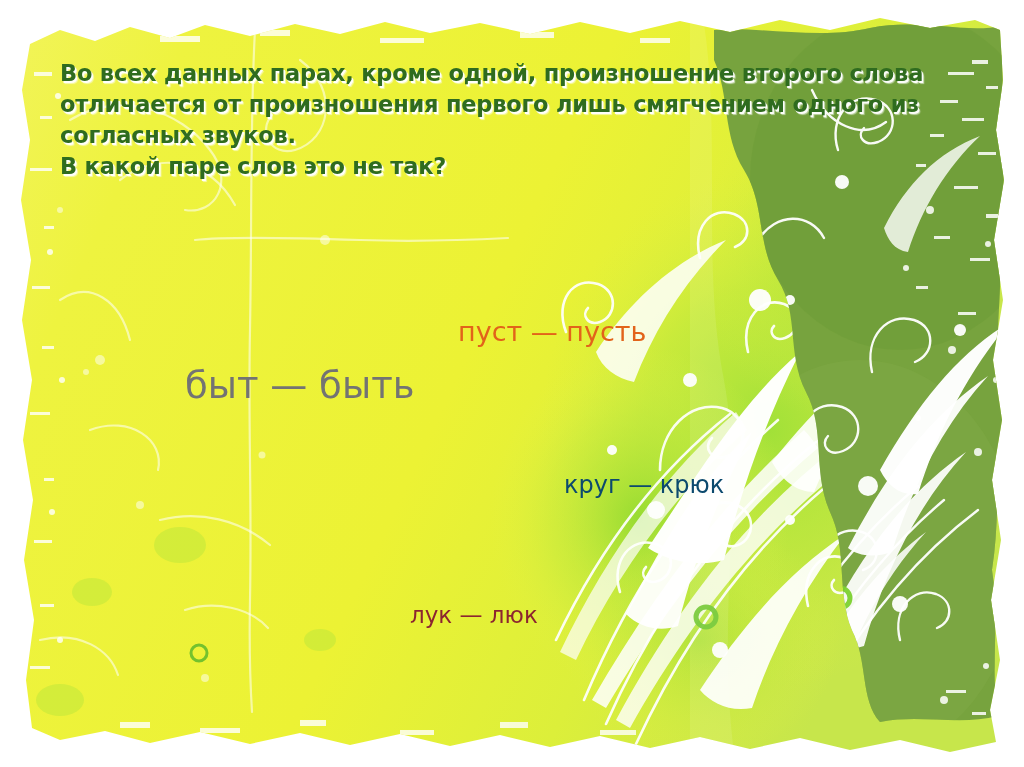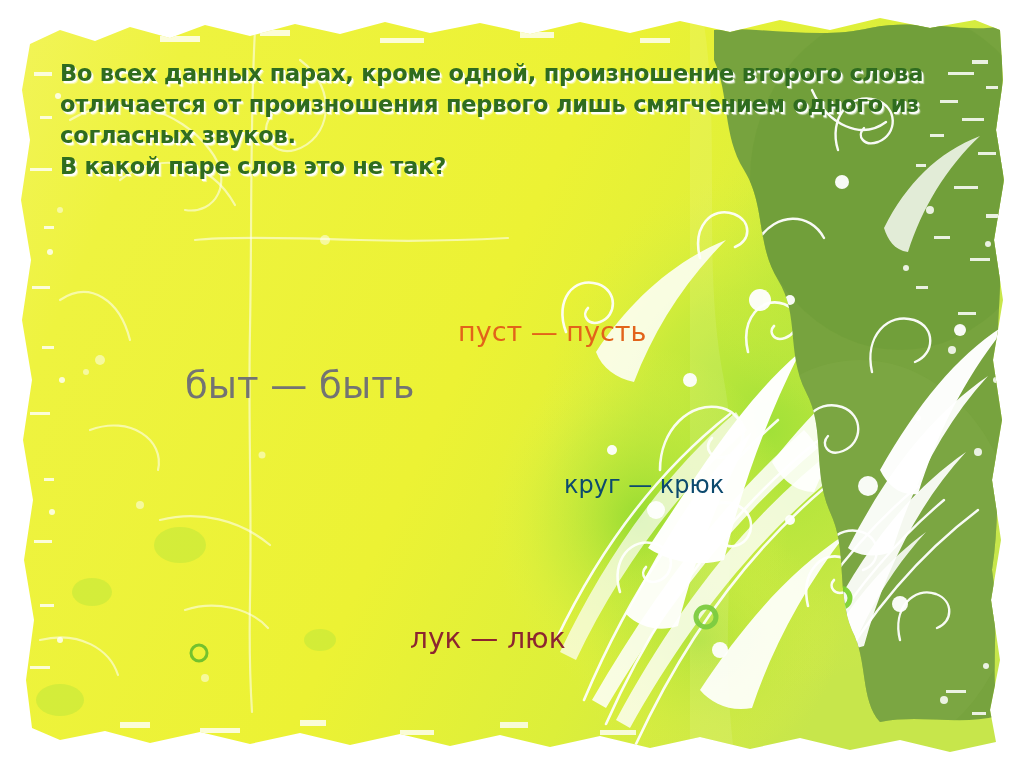--- a/index.html
+++ b/index.html
@@ -54,21 +54,21 @@
     position: absolute;
     font-family: "DejaVu Sans", sans-serif;
     font-weight: normal;
     white-space: pre;
   }
 
   #pair-byt   { left: 147px; top: 364px; font-size: 37px; color: #737373; margin-left: 38px; }
   #pair-pust  { left: 458px; top: 316px; font-size: 27px; color: #e2631a; }
   #pair-rad   { left: 226px; top: 474px; font-size: 27px; color: #2b2333; }
   #pair-krug  { left: 564px; top: 471px; font-size: 24px; color: #0c4a6e; }
-  #pair-luk   { left: 410px; top: 622px; font-size: 28px; color: #8c2530; }
+  #pair-luk   { left: 410px; top: 602px; font-size: 23px; color: #8c2530; }
 </style>
 </head>
 <body>
 
 <div id="slide">
 
   <div class="art-layer">
     <svg viewBox="0 0 1024 767" xmlns="http://www.w3.org/2000/svg">
       <defs>
 

